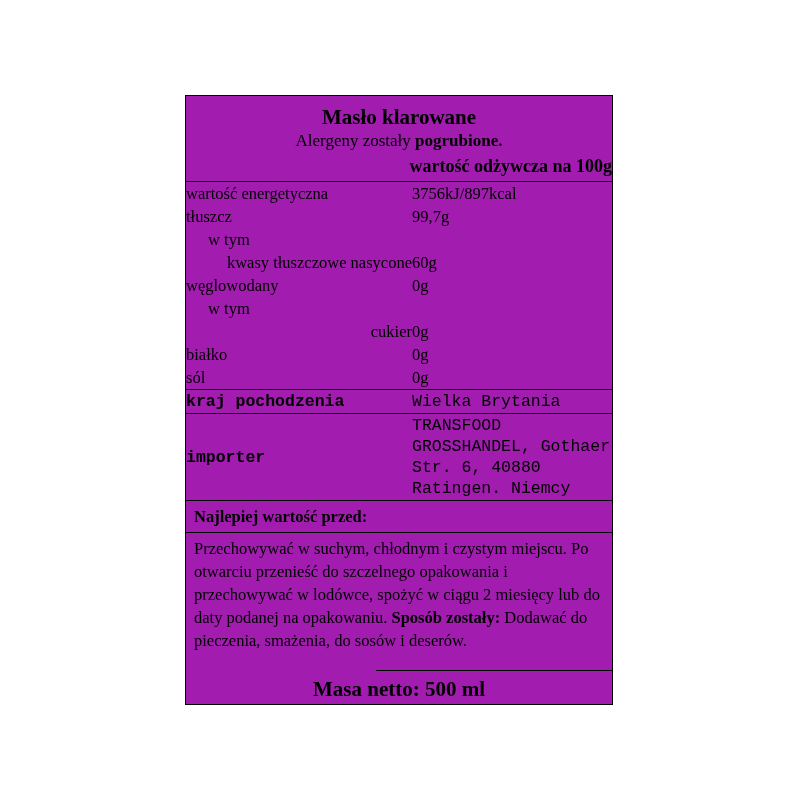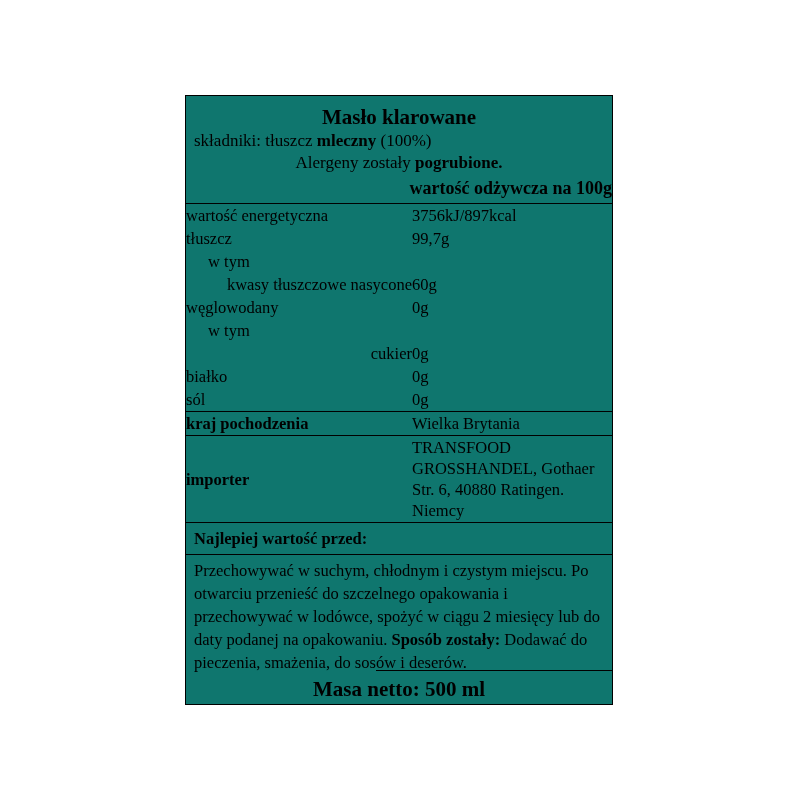--- a/index.html
+++ b/index.html
@@ -14,21 +14,21 @@
     color: #000000;
   }
   #label {
     position: absolute;
     left: 185px;
     top: 95px;
     width: 428px;
     height: 610px;
     border: 1.5px solid #000000;
     box-sizing: border-box;
-    background: #0f766e;
+    background: #a21caf;
   }
   .title {
     text-align: center;
     font-weight: bold;
     font-size: 21px;
     line-height: 26px;
     padding-top: 8px;
   }
   .center-line {
     text-align: center;
@@ -60,20 +60,21 @@
     padding: 1px 0;
     line-height: 21px;
     margin-left: 28px;
   }
   td.lbl { width: 188px; padding-left: 8px; }
   td.val { padding-left: 2px; }
   .indent1 { padding-left: 22px !important; }
   .indent2 { padding-left: 38px !important; text-align: right; }
   .rowline td {
     border-top: 1.5px solid #000000;
+    font-family: Liberation Mono, monospace;
   }
   .thinpad td { padding-top: 2px; padding-bottom: 2px; }
   .origin-lbl { font-weight: bold; }
   .importer-lbl { font-weight: bold; }
   .best-before {
     font-weight: bold;
     font-size: 16.5px;
     padding: 5px 0 4px 8px;
     line-height: 22px;
   }
@@ -105,23 +106,20 @@
     bottom: 0;
   }
 </style>
 </head>
 <body>
 
 <div id="label">
 
   <div class="title">Masło klarowane</div>
 
-  <div class="ingredients">
-    <span>składniki: tłuszcz </span><span class="bold">mleczny</span><span> (100%)</span>
-  </div>
 
   <div class="center-line">
     <span>Alergeny zostały </span><span class="bold">pogrubione.</span>
   </div>
 
   <div class="subtitle">wartość odżywcza na 100g</div>
 
   <div class="sep-full"></div>
 
   <table class="nutri">

